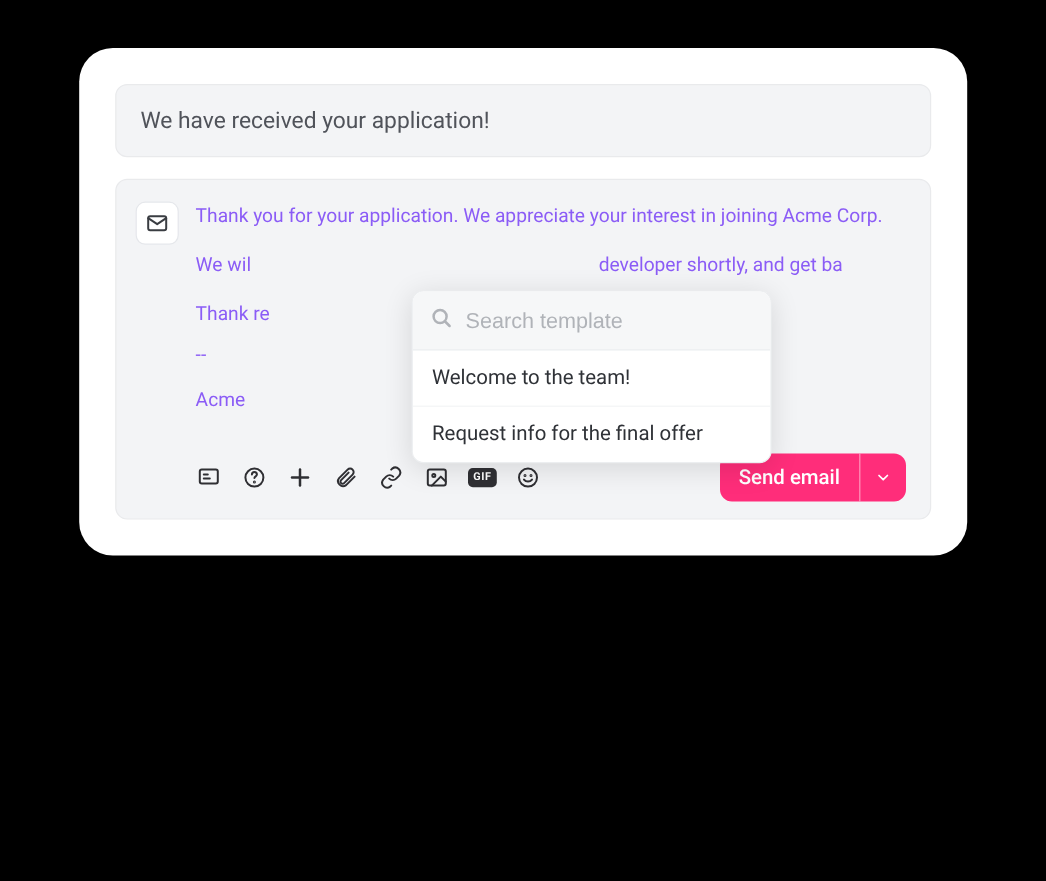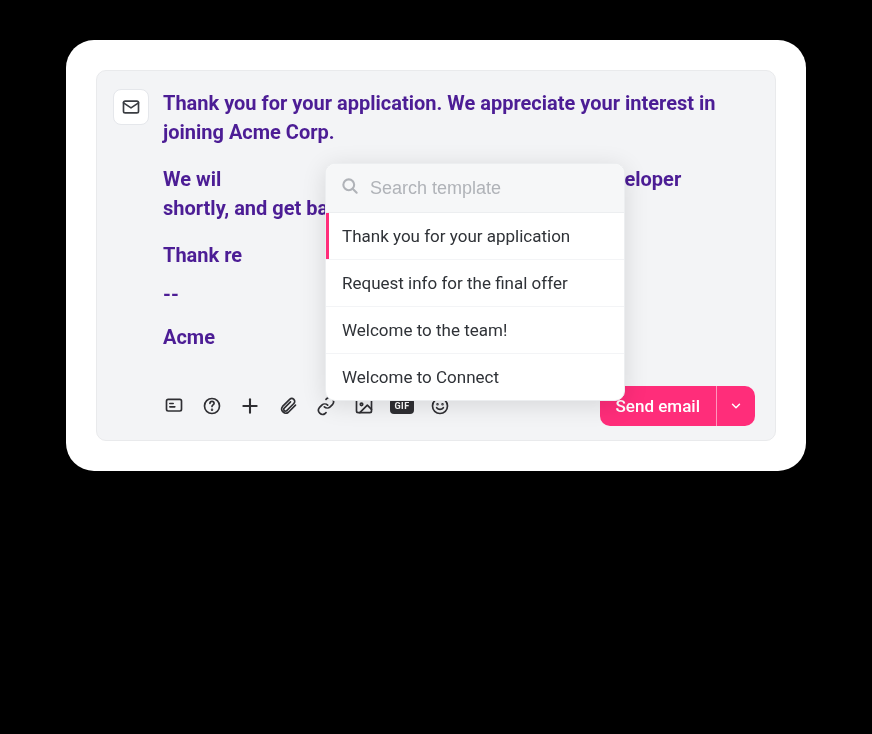--- a/index.html
+++ b/index.html
@@ -46,35 +46,34 @@
     height: 36px;
     border-radius: 8px;
     border: 1px solid #e5e7eb;
     background: #fff;
     display: flex;
     align-items: center;
     justify-content: center;
     flex-shrink: 0;
   }
   .body-text {
-    font-size: 20px;
+    font-size: 16px;
     line-height: 1.45;
-    color: #4c1d95;
+    color: #8b5cf6;
     flex: 1;
     padding-right: 6px;
-    font-weight: bold;
   }
   .body-text p { margin-bottom: 18px; }
   .body-text p.signoff { margin-bottom: 4px; }
   .body-text p.dashes { margin-bottom: 14px; margin-top: 10px;}
   .body-text p.company { margin-bottom: 24px; }
   .popover {
     position: absolute;
     top: 92px;
-    left: 228px;
+    left: 246px;
     width: 300px;
     background: #fff;
     border-radius: 10px;
     box-shadow: 0 4px 24px rgba(0,0,0,0.12);
     border: 1px solid #eceef0;
     overflow: hidden;
     z-index: 10;
   }
   .popover-search {
     display: flex;
@@ -158,20 +157,23 @@
     display: flex;
     align-items: center;
     justify-content: center;
   }
 </style>
 </head>
 <body>
 
 <div class="card">
 
+  <div class="subject-bar">
+    <span>We have received your application!</span>
+  </div>
 
   <div class="editor">
 
     <div class="body-row">
       <div class="mail-icon">
         <svg width="20" height="20" viewBox="0 0 24 24" fill="none" stroke="#3a3d42" stroke-width="2" stroke-linecap="round" stroke-linejoin="round">
           <rect x="3" y="5" width="18" height="14" rx="2"></rect>
           <path d="M3 7l9 6 9-6"></path>
         </svg>
       </div>
@@ -189,31 +191,25 @@
     <div class="popover">
       <div class="popover-search">
         <span>
           <svg width="20" height="20" viewBox="0 0 24 24" fill="none" stroke="#b0b3b8" stroke-width="2.5" stroke-linecap="round">
             <circle cx="10.5" cy="10.5" r="6.5"></circle>
             <line x1="20" y1="20" x2="15.5" y2="15.5"></line>
           </svg>
         </span>
         <input type="text" placeholder="Search template" style="">
       </div>
-      <div class="popover-item active">
-        <span>Thank you for your application</span>
+      <div class="popover-item">
+        <span>Welcome to the team!</span>
       </div>
       <div class="popover-item">
         <span>Request info for the final offer</span>
-      </div>
-      <div class="popover-item">
-        <span>Welcome to the team!</span>
-      </div>
-      <div class="popover-item">
-        <span>Welcome to Connect</span>
       </div>
     </div>
 
     <div class="toolbar-row">
       <div class="tool-icons">
         <span class="ico">
           <svg width="20" height="20" viewBox="0 0 24 24" fill="none" stroke="#2f2f33" stroke-width="2" stroke-linecap="round" stroke-linejoin="round">
             <rect x="3" y="4" width="18" height="14" rx="2"></rect>
             <path d="M7 9h4M7 13h6"></path>
           </svg>

